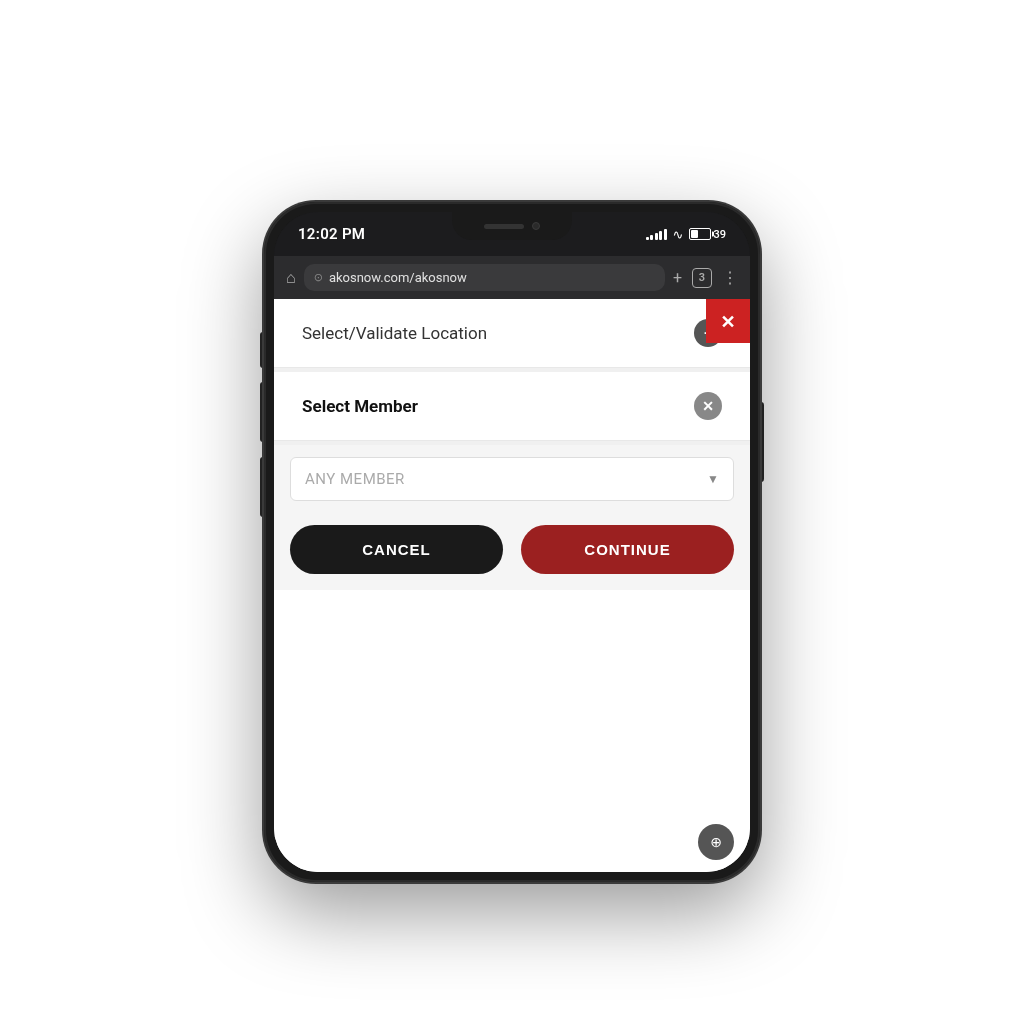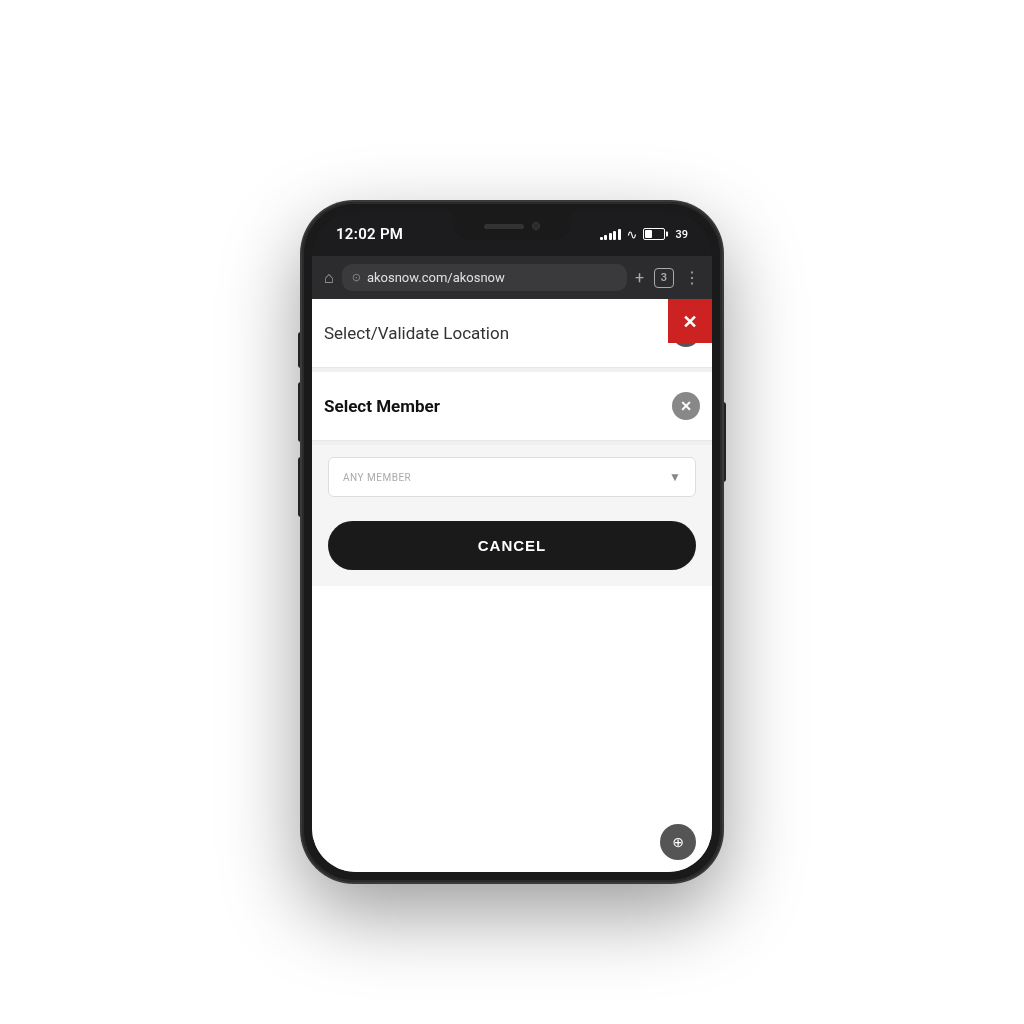--- a/index.html
+++ b/index.html
@@ -9,21 +9,21 @@
       display: flex;
       justify-content: center;
       align-items: center;
       width: 1024px;
       height: 1024px;
       font-family: -apple-system, BlinkMacSystemFont, 'Segoe UI', Roboto, sans-serif;
     }
 
     .phone-wrapper {
       position: relative;
-      width: 420px;
+      width: 496px;
       height: 680px;
       margin-top: 60px;
       text-decoration: underline;
     }
 
     .phone-frame {
       position: absolute;
       top: 0; left: 0; right: 0; bottom: 0;
       background: #1a1a1a;
       border-radius: 52px;
@@ -123,21 +123,21 @@
     }
 
     .wifi-icon {
       color: #ffffff;
       font-size: 13px;
     }
 
     .battery-indicator {
       display: flex;
       align-items: center;
-      gap: 10px;
+      gap: 2px;
     }
 
     .battery-box {
       width: 22px;
       height: 12px;
       border: 1.5px solid #ffffff;
       border-radius: 2px;
       position: relative;
       display: flex;
       align-items: center;
@@ -290,21 +290,21 @@
     .close-x {
       color: #ffffff;
       font-size: 18px;
       font-weight: 700;
     }
 
     
     .section-card {
       background: #ffffff;
       margin: 0 0 4px 0;
-      padding: 20px 12px;
+      padding: 20px 28px;
       display: flex;
       align-items: center;
       justify-content: space-between;
       border-bottom: 1px solid #e8e8e8;
     }
 
     .section-title {
       font-size: 17px;
       color: #333333;
       font-weight: 400;
@@ -347,21 +347,21 @@
       border-radius: 6px;
       padding: 12px 14px;
       display: flex;
       align-items: center;
       justify-content: space-between;
       cursor: pointer;
     }
 
     .dropdown-placeholder {
       color: #aaaaaa;
-      font-size: 10px;
+      font-size: 15px;
       letter-spacing: 0.5px;
       text-transform: uppercase;
       font-weight: 400;
     }
 
     .dropdown-arrow {
       color: #888888;
       font-size: 12px;
     }
 
@@ -497,20 +497,21 @@
 
         <div class="dropdown-section">
           <div class="dropdown-select">
             <span class="dropdown-placeholder">ANY MEMBER</span>
             <span class="dropdown-arrow">▼</span>
           </div>
         </div>
 
         <div class="buttons-row">
           <button class="btn-cancel">CANCEL</button>
+          <button class="btn-continue">CONTINUE</button>
         </div>
 
         <div class="bottom-partial">
           <div class="bottom-icon">⊕</div>
         </div>
       </div>
     </div>
   </div>
 </div>
 

